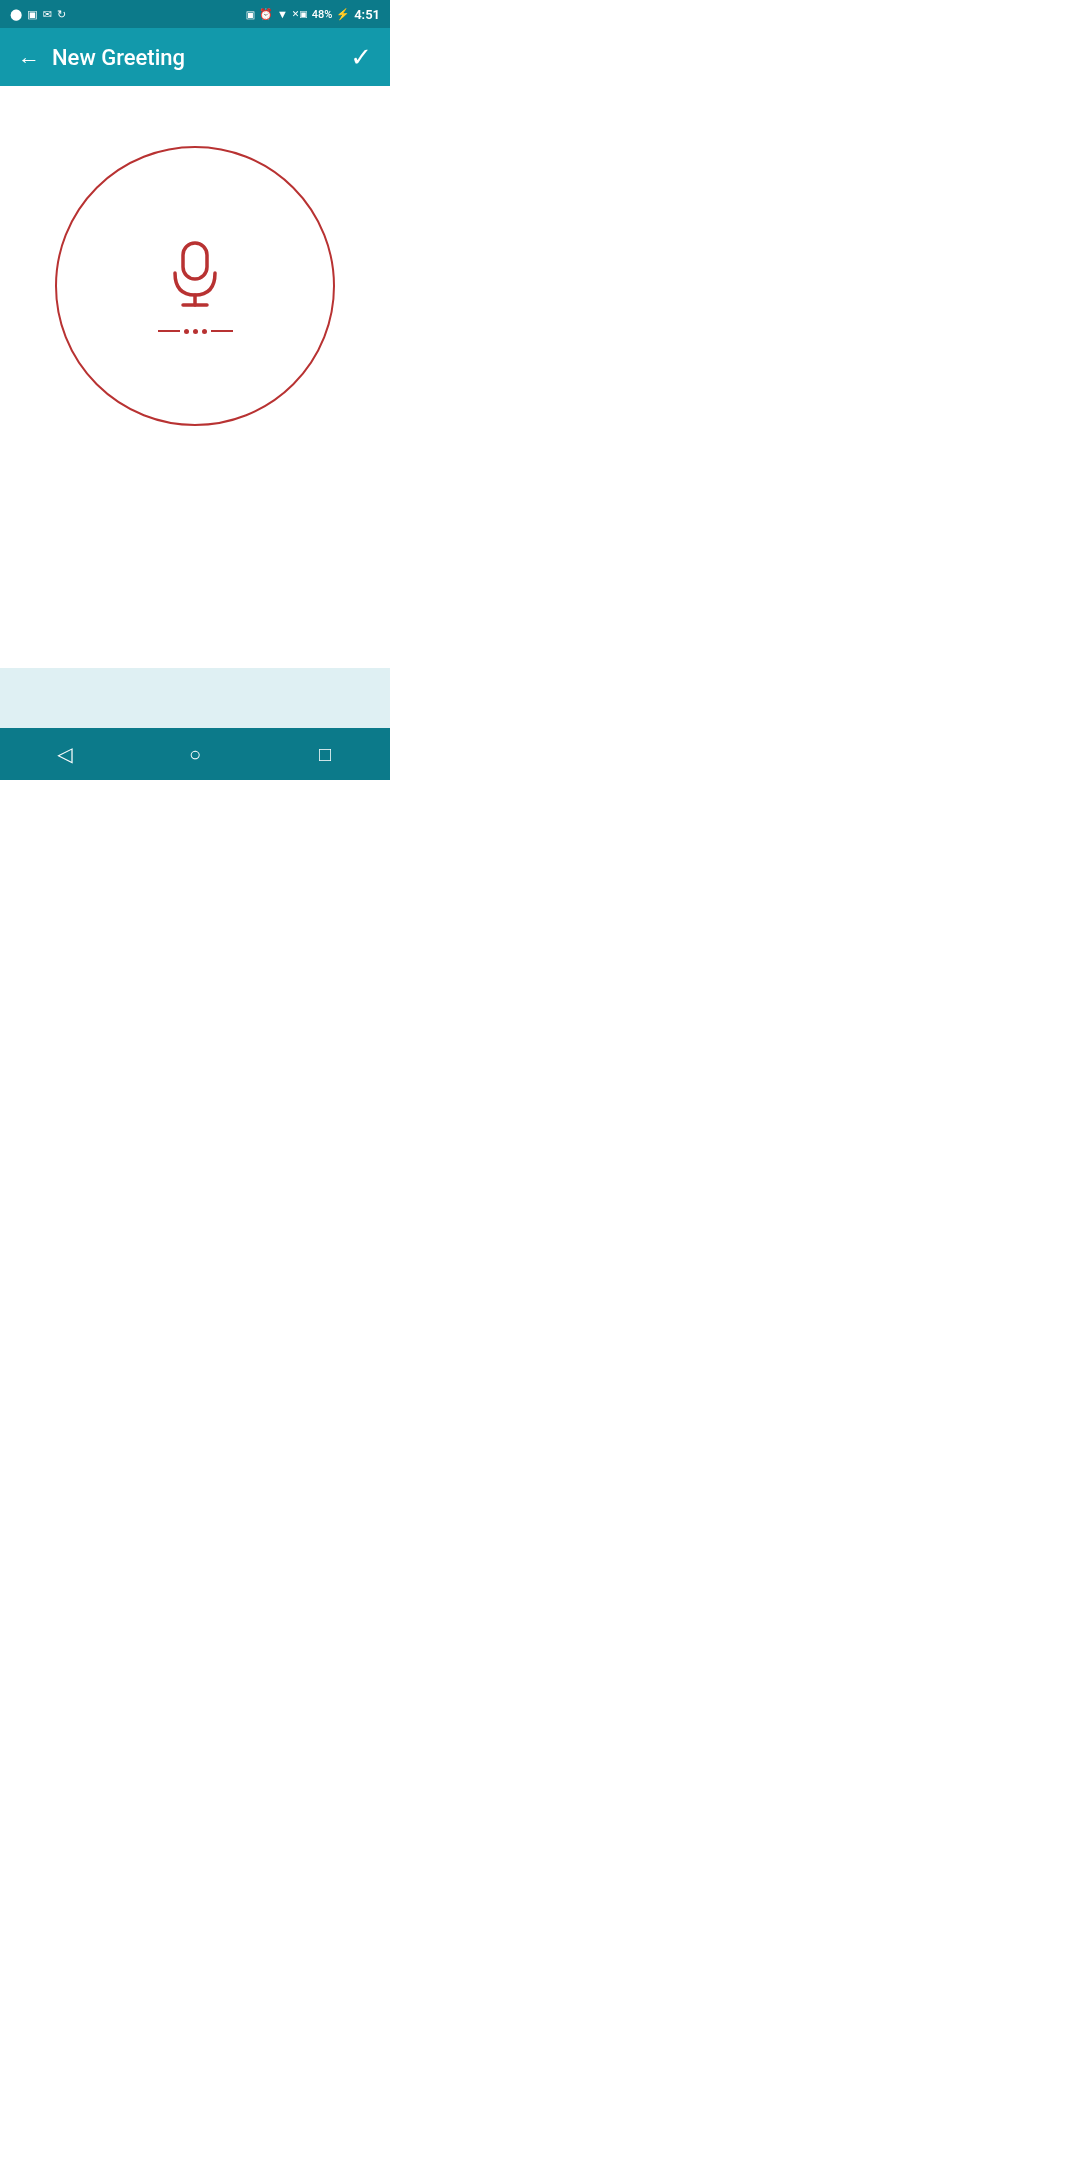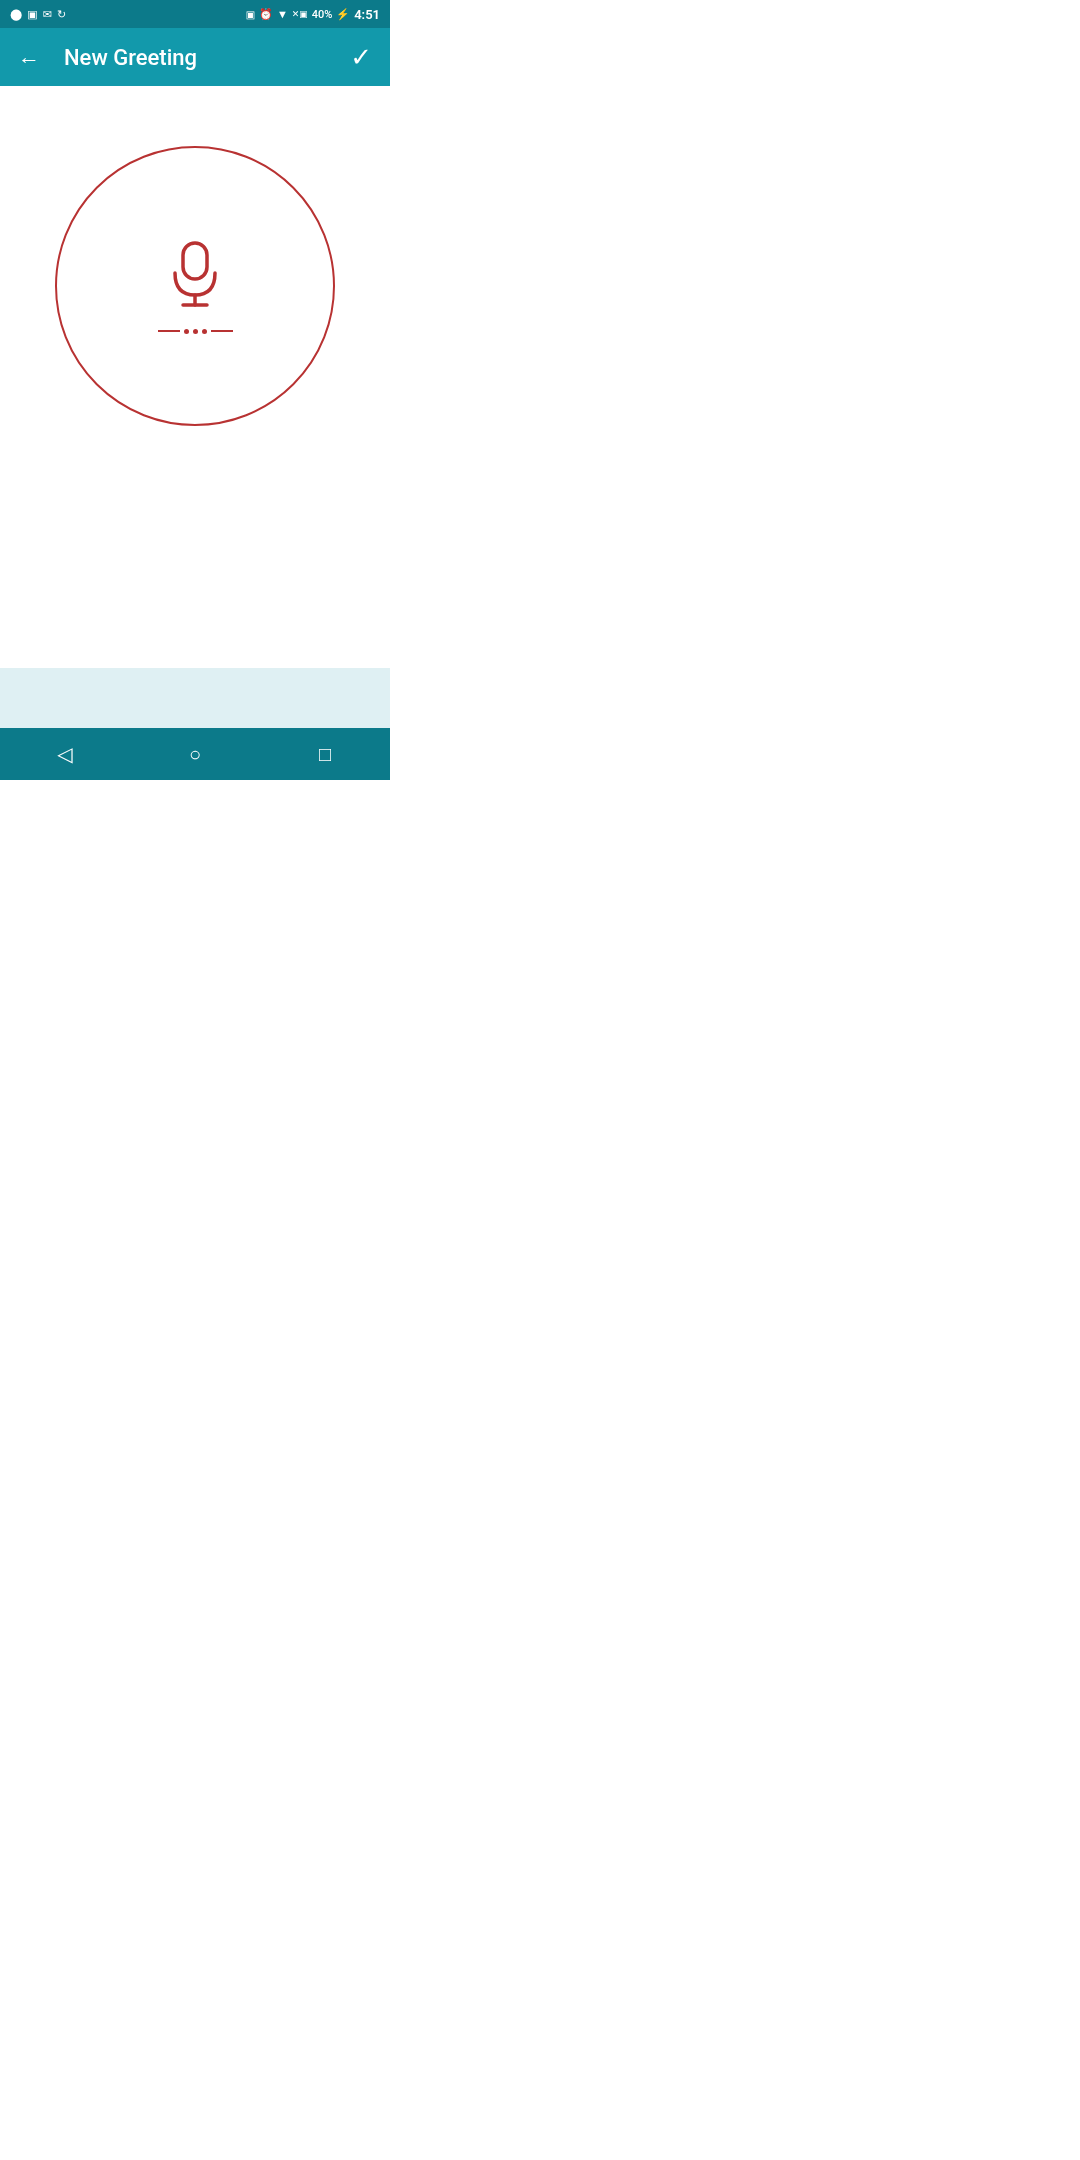--- a/index.html
+++ b/index.html
@@ -66,21 +66,21 @@
       color: #fff;
       font-size: 22px;
       cursor: pointer;
     }
 
     .toolbar-title {
       color: #fff;
       font-size: 22px;
       font-weight: 500;
       flex: 1;
-      margin-left: 24px;
+      margin-left: 12px;
     }
 
     .toolbar-check {
       color: #fff;
       font-size: 26px;
       cursor: pointer;
     }
 
     
     .main-content {
@@ -181,21 +181,21 @@
 
     <span class="status-icon">✉</span>
 
     <span class="status-icon">↻</span>
   </div>
   <div class="status-bar-right">
     <span style="font-size:10px">▣</span>
     <span>⏰</span>
     <span>▼</span>
     <span style="font-size:9px">✕▣</span>
-    <span>40%</span>
+    <span>48%</span>
     <span>⚡</span>
     <span style="font-size:13px; font-weight:600">4:51</span>
   </div>
 </div>
 
 <div class="toolbar">
   <span class="toolbar-back">←</span>
   <span class="toolbar-title">New Greeting</span>
   <span class="toolbar-check">✓</span>
 </div>

